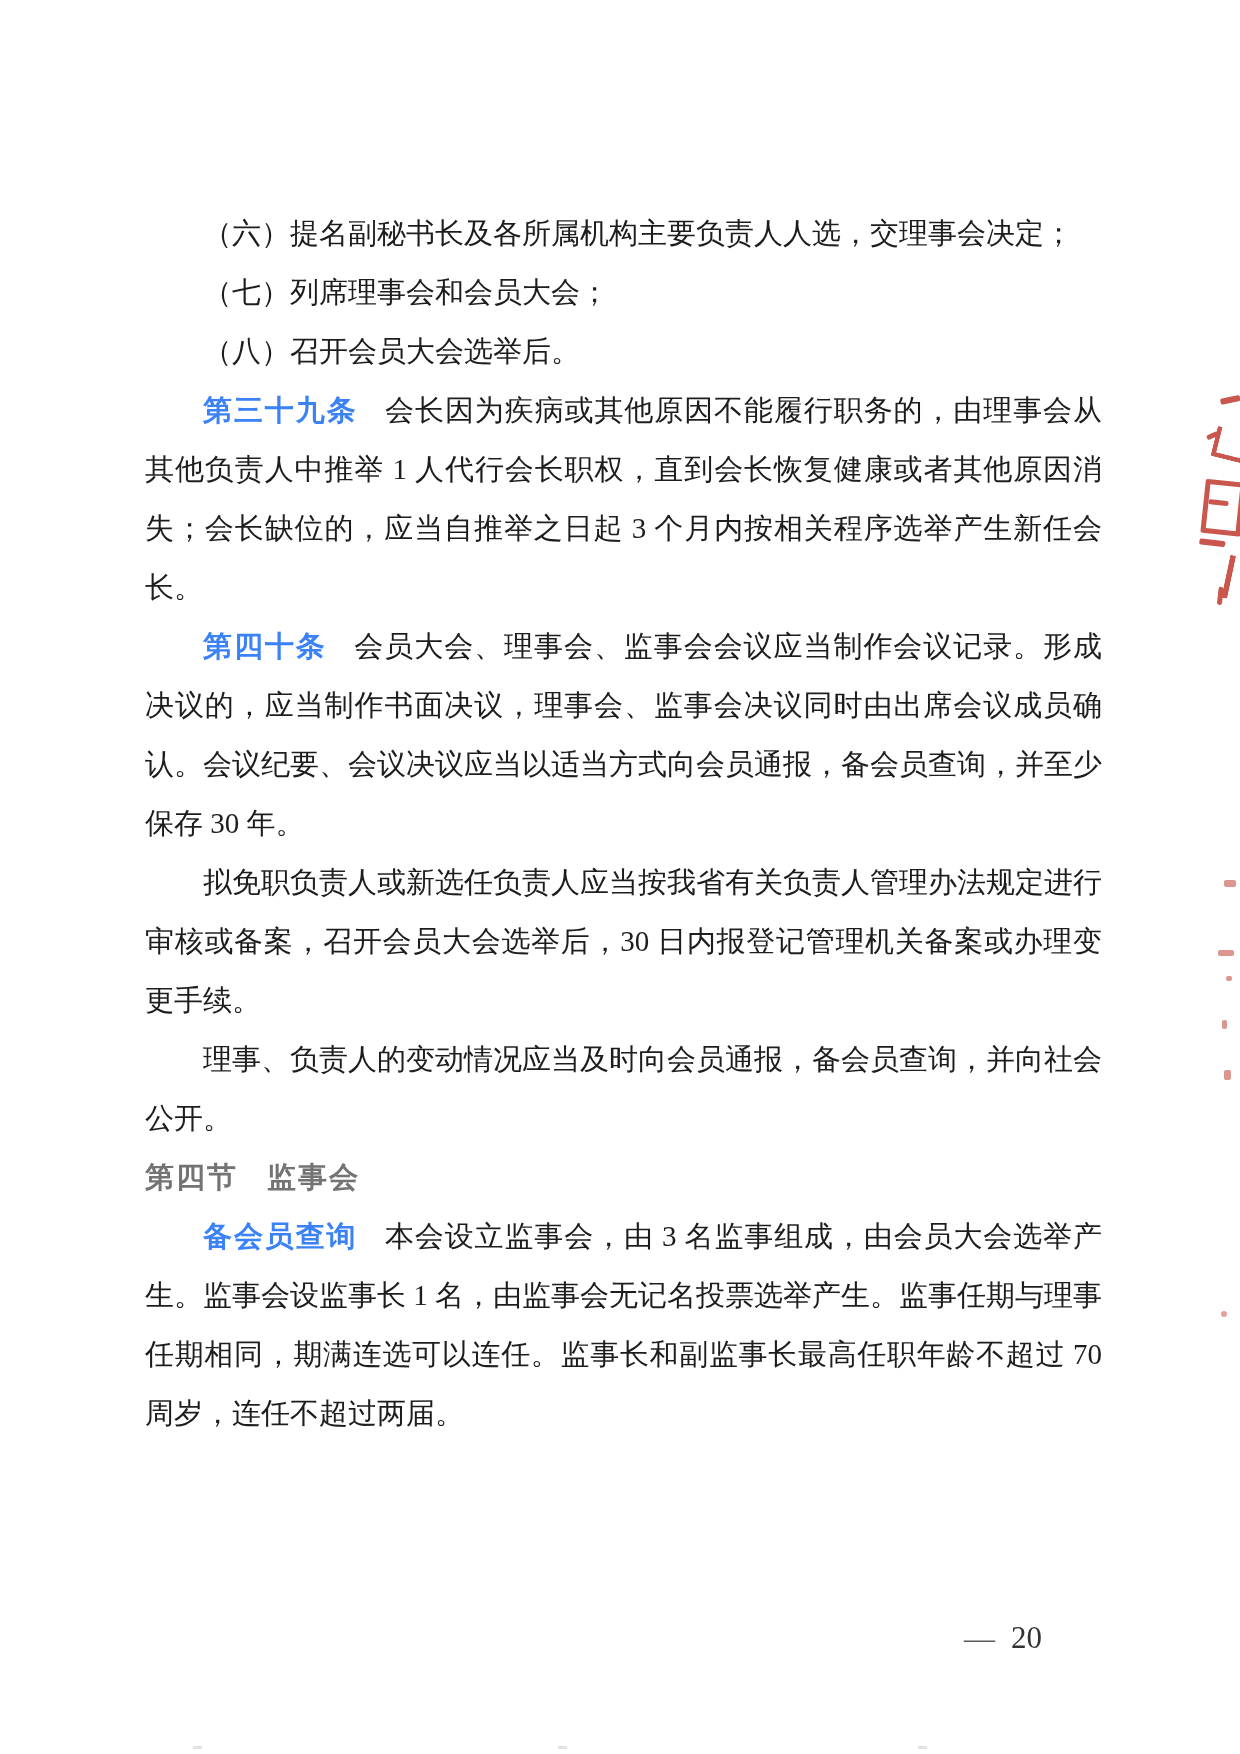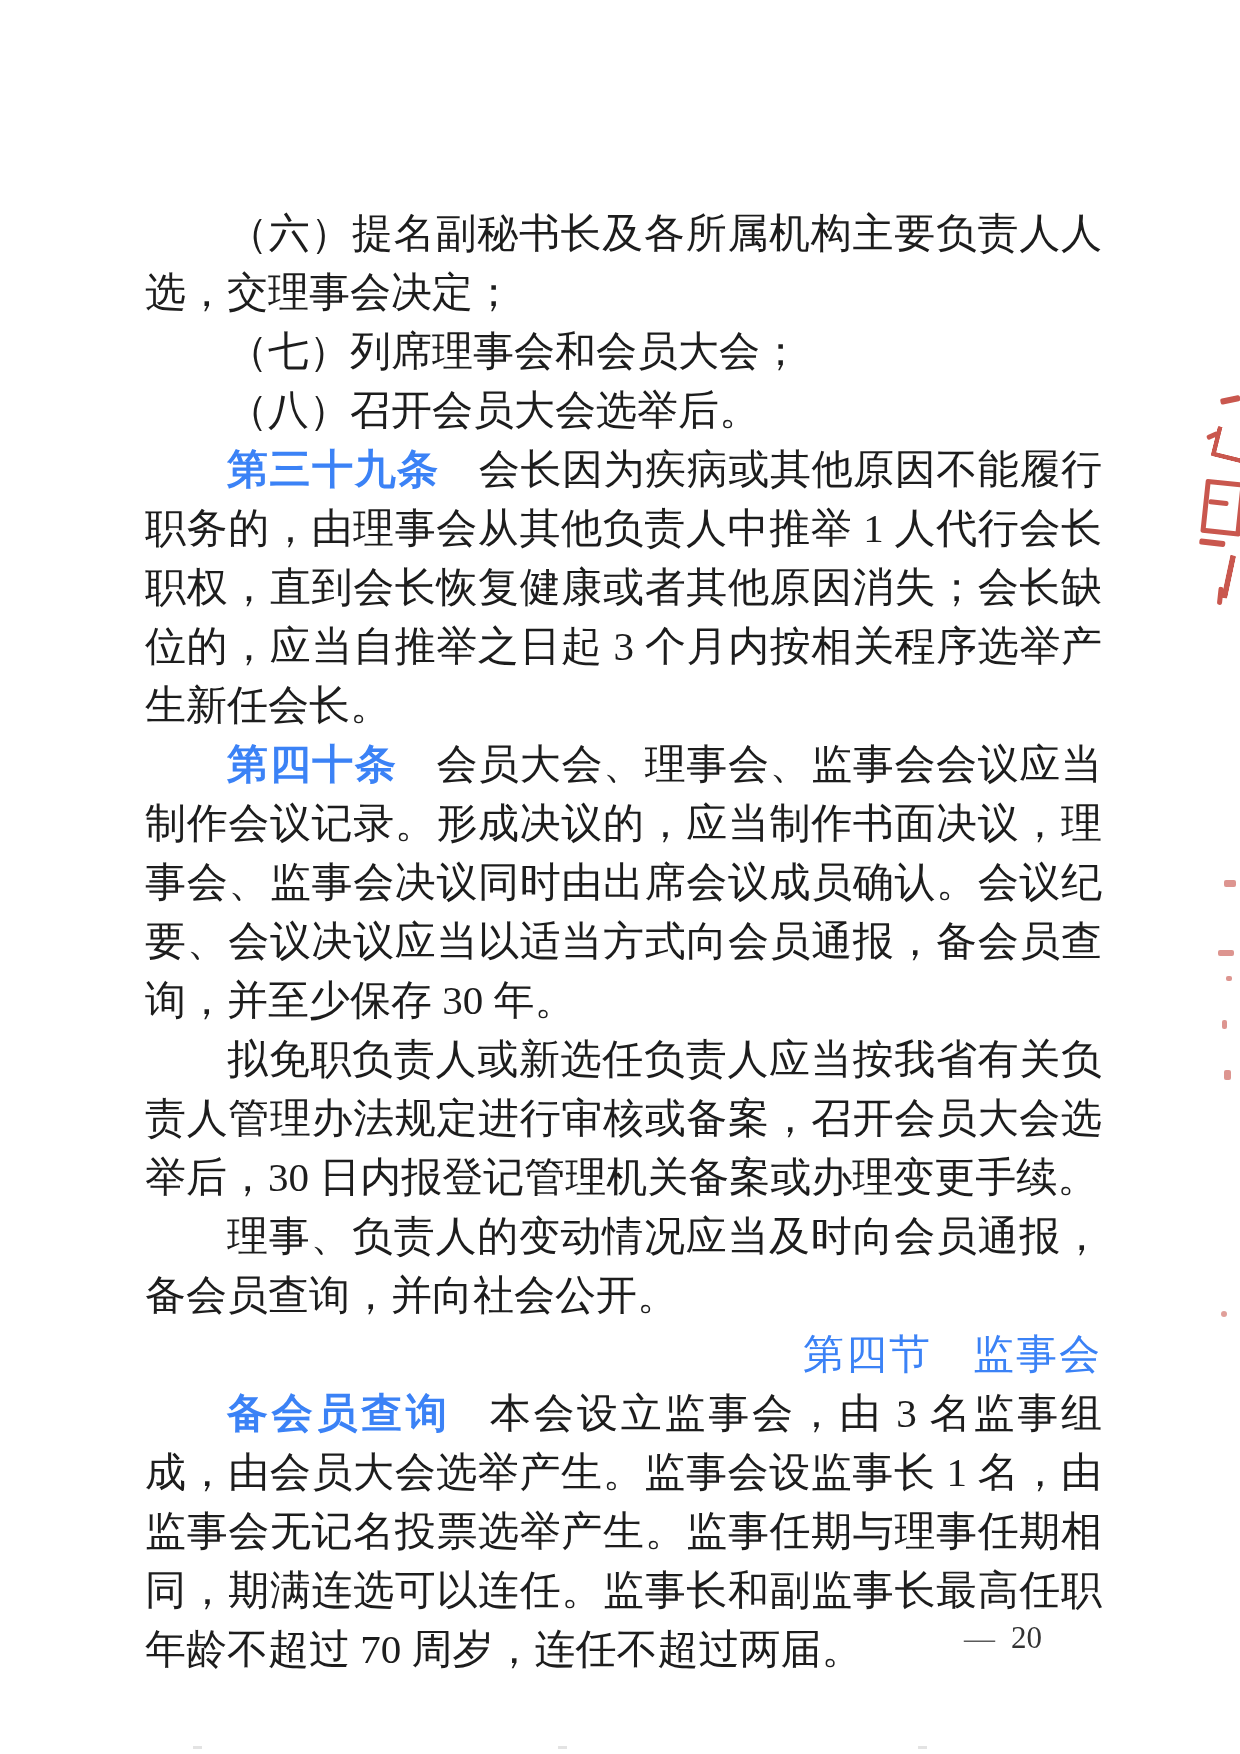--- a/index.html
+++ b/index.html
@@ -10,39 +10,39 @@
     margin: 0 auto;
     background: #ffffff;
     overflow: hidden;
   }
   .content {
     position: absolute;
     left: 145px;
     top: 204px;
     width: 957px;
     font-family: "Liberation Serif", "DejaVu Serif", serif;
-    font-size: 41px;
+    font-size: 29px;
     line-height: 59px;
     color: #1d1d1d;
     text-align: justify;
   }
   .content p { margin: 0; text-indent: 2em; }
   .lead:not(:empty) {
     font-family: "Liberation Sans", "DejaVu Sans", sans-serif;
     font-weight: 700;
     color: #3b82f6;
     margin-right: 0.95em;
     letter-spacing: 1px;
   }
   p.heading {
     text-indent: 0;
-    text-align: right;
+    text-align: left;
     font-family: "Liberation Sans", "DejaVu Sans", sans-serif;
-    font-weight: 400;
-    color: #3b82f6;
+    font-weight: 700;
+    color: #737373;
     letter-spacing: 2px;
   }
   .heading .sec-num { margin-right: 1em; }
 
   .footer {
     position: absolute;
     top: 1616px;
     right: 198px;
     height: 44px;
     display: flex;

